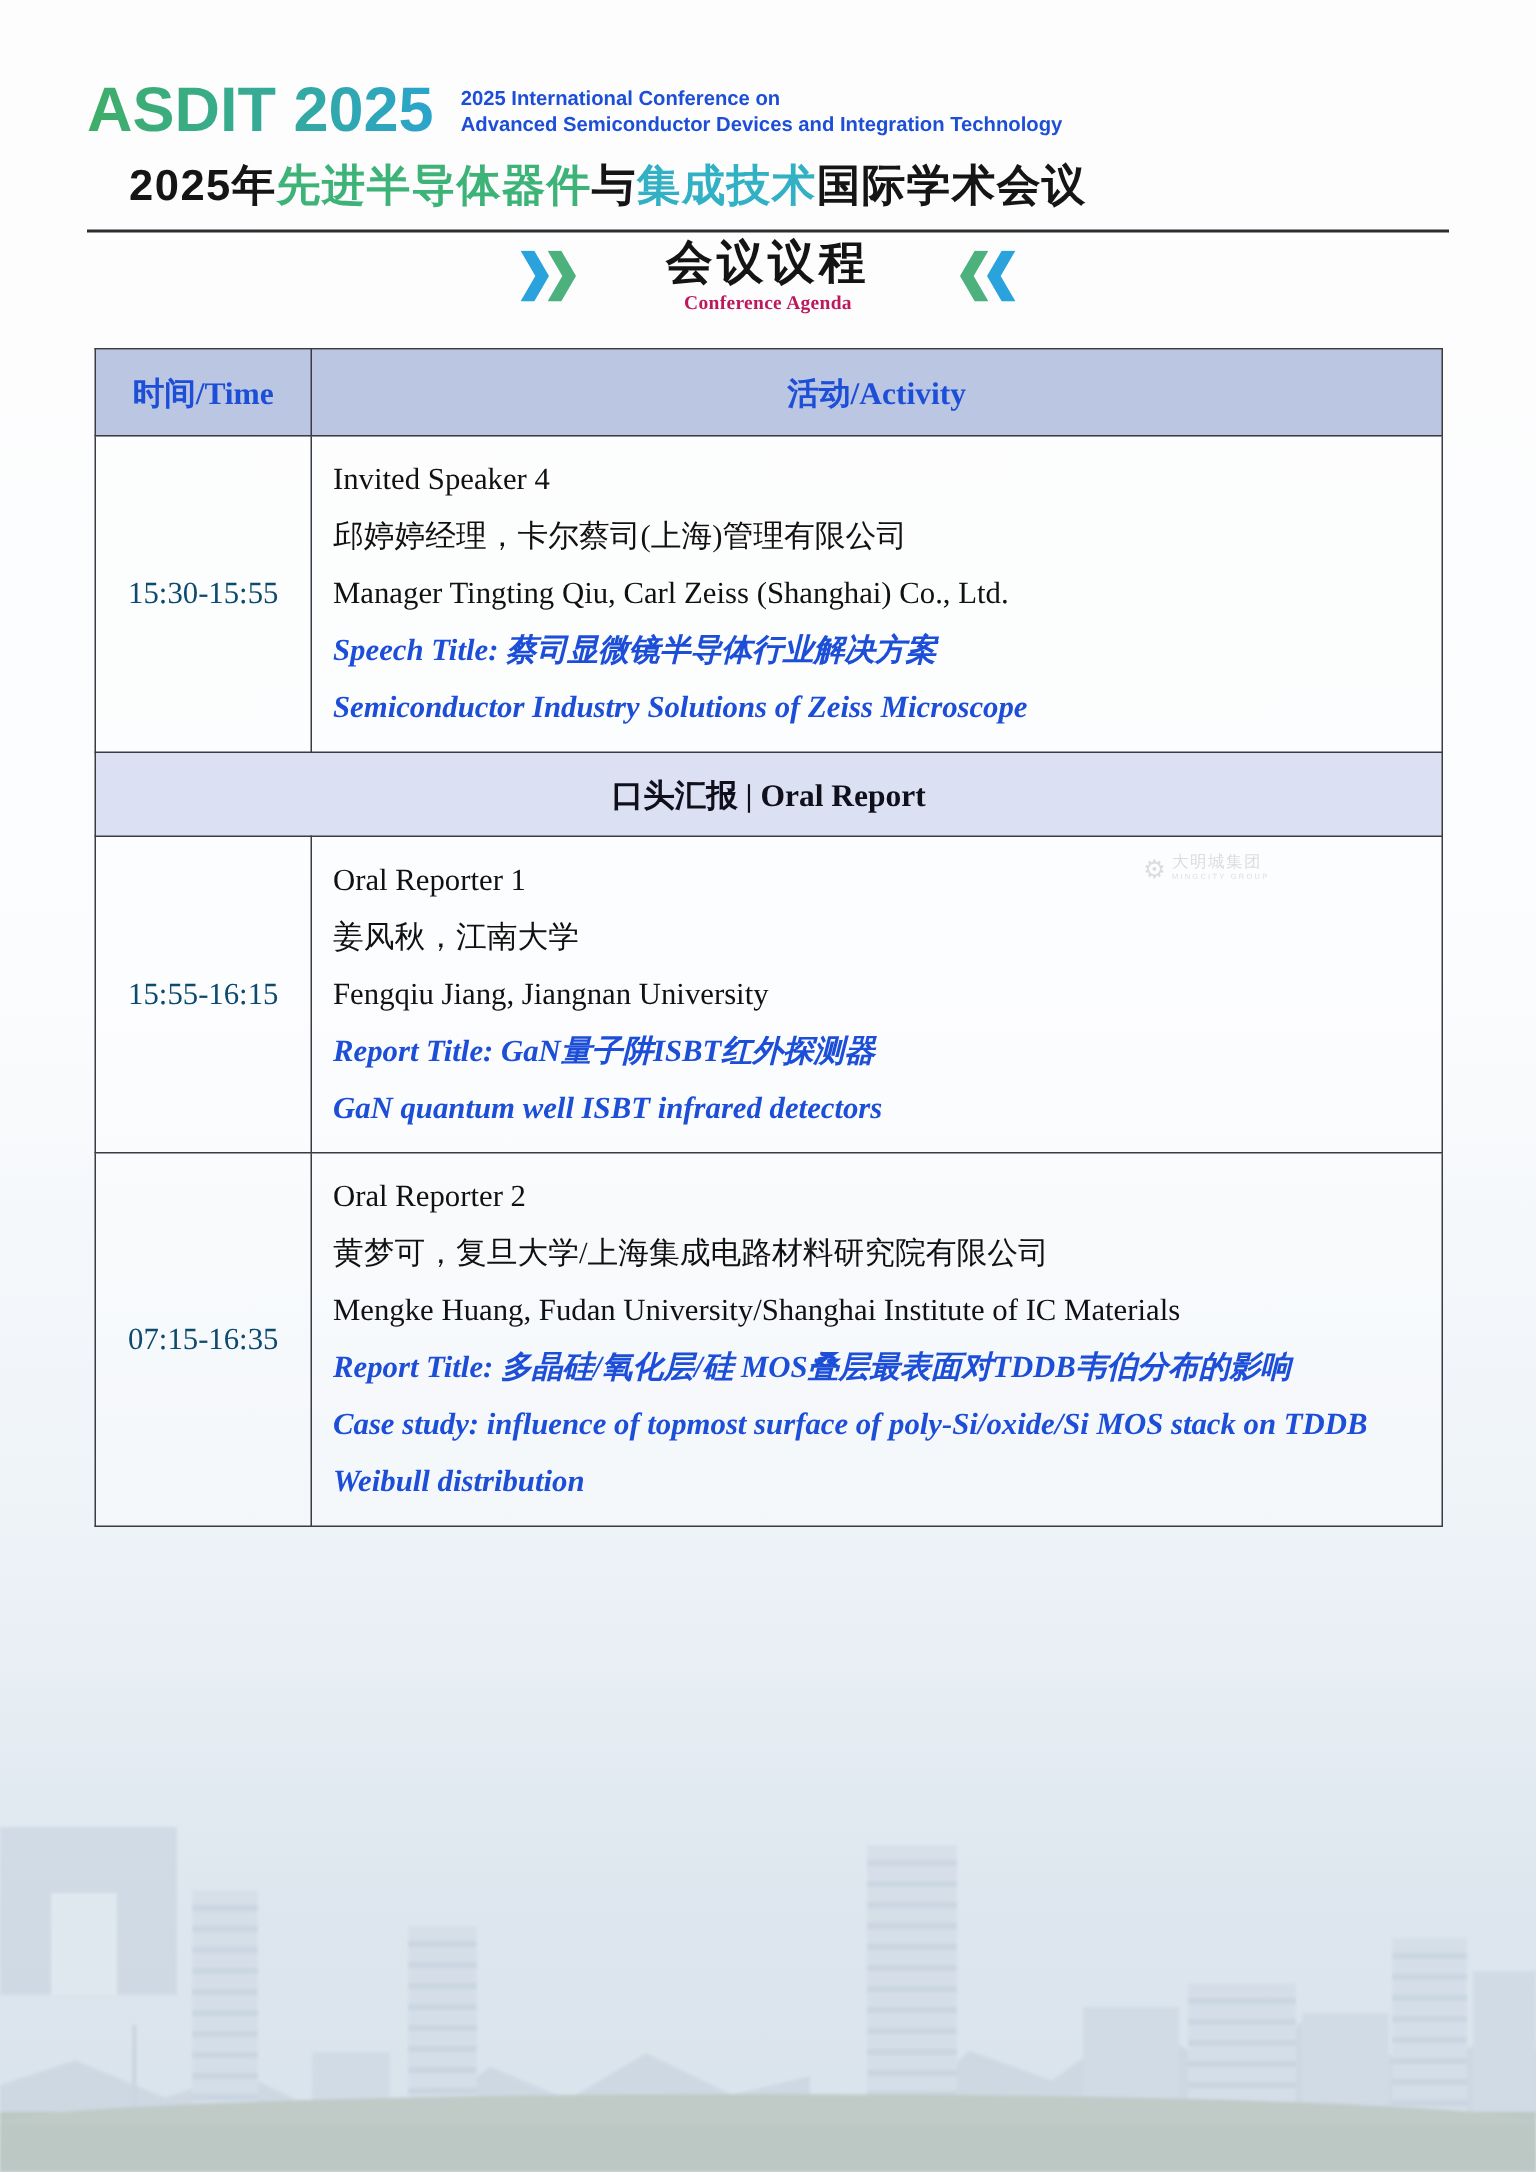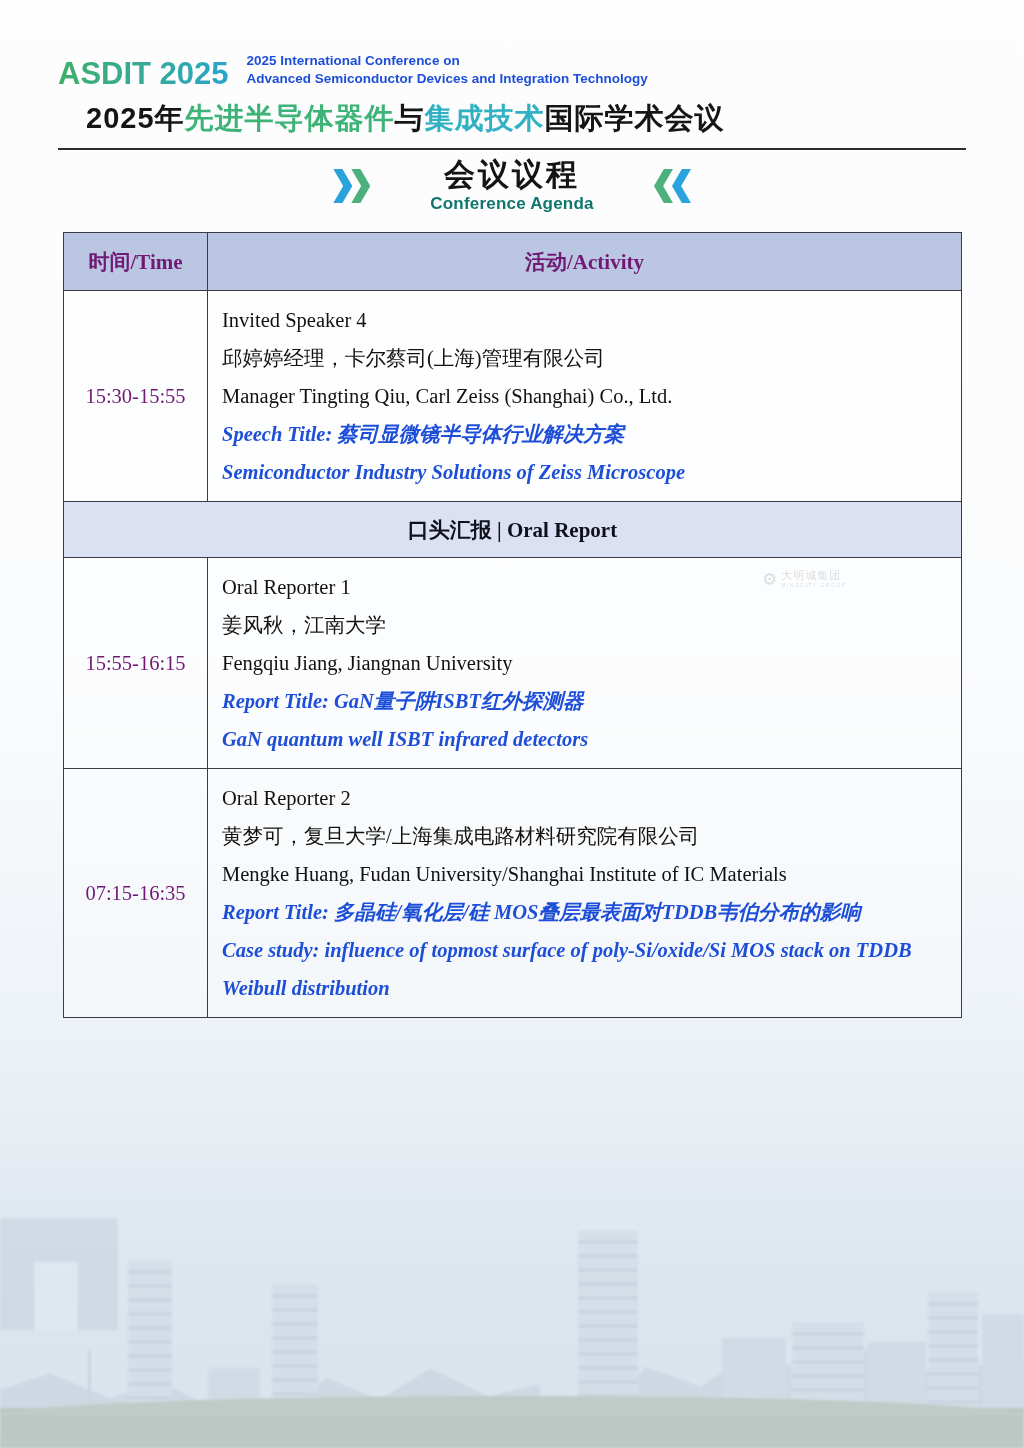--- a/index.html
+++ b/index.html
@@ -8,21 +8,21 @@
     font-family:"Liberation Serif","DejaVu Serif",serif;
     background:linear-gradient(180deg,#fdfdfe 0%,#fbfcfd 45%,#eef3f8 70%,#dde6ee 88%,#d9e3ec 100%);
   }
   .page{position:relative;width:1024px;height:1448px;}
 
   
   .hdr{position:absolute;left:58px;top:52px;width:908px;}
   .logo-row{display:flex;align-items:flex-end;gap:18px;}
   .logo-main{
     font-family:"Liberation Sans","DejaVu Sans",sans-serif;
-    font-weight:bold;font-size:31px;line-height:1;letter-spacing:0px;
+    font-weight:bold;font-size:42px;line-height:1;letter-spacing:0px;
     background:linear-gradient(90deg,#3fae68 0%,#35aa9b 55%,#2aa4cd 100%);
     -webkit-background-clip:text;background-clip:text;color:transparent;
   }
   .logo-sub{
     font-family:"Liberation Sans","DejaVu Sans",sans-serif;
     font-weight:bold;font-size:13.5px;line-height:1.3;color:#1d4ed8;padding-bottom:2px;
   }
   .cn-title{
     margin-top:10px;
     font-family:"Liberation Sans","DejaVu Sans",sans-serif;
@@ -36,22 +36,22 @@
   .agenda-heading{
     position:absolute;top:158px;left:0;width:1024px;
     display:flex;align-items:center;justify-content:center;gap:60px;
   }
   .agenda-titles{text-align:center;}
   .agenda-cn{
     font-family:"Liberation Sans","DejaVu Sans",sans-serif;
     font-weight:bold;font-size:31px;letter-spacing:3px;color:#141414;line-height:1.1;
   }
   .agenda-en{
-    font-family:Liberation Sans, sans-serif;
-    font-weight:bold;font-size:17px;color:#0f766e;margin-top:2px;letter-spacing:0.2px;
+    font-family:Liberation Serif, serif;
+    font-weight:bold;font-size:13px;color:#be185d;margin-top:2px;letter-spacing:0.2px;
   }
   .chev{display:inline-flex;height:34px;}
   .chev i{
     display:inline-block;width:19px;height:34px;
     clip-path:polygon(0% 0%,48% 0%,100% 50%,48% 100%,0% 100%,52% 50%);
   }
   .chev i+i{margin-left:-1px;}
   .chev .c-blue{background:#2aa3dc;}
   .chev .c-green{background:#4cb17d;}
   .chev-left{transform:scaleX(-1);}
@@ -61,25 +61,25 @@
     position:absolute;left:63px;top:232px;width:899px;
     border-collapse:collapse;table-layout:fixed;
     background:transparent;
   }
   table.agenda th,table.agenda td{border:1px solid #3b3b44;}
   table.agenda{border:1.5px solid #3b3b44;}
   th.col-time,td.time-cell{width:141px;}
   thead tr{height:58px;background:#bac6e2;}
   thead th{
     font-family:"Liberation Serif","DejaVu Serif",serif;
-    font-weight:bold;font-size:21px;color:#701a75;text-align:center;
+    font-weight:bold;font-size:21px;color:#1d4ed8;text-align:center;
   }
   td.time-cell{
     text-align:center;vertical-align:middle;
-    font-size:20.5px;color:#701a75;background:rgba(255,255,255,0.35);
+    font-size:20.5px;color:#0c4a6e;background:rgba(255,255,255,0.35);
   }
   td.activity-cell{
     vertical-align:middle;padding:10px 10px 10px 14px;background:rgba(255,255,255,0.35);
   }
   td.activity-cell p.line{
     margin:0;font-size:20.5px;line-height:38px;color:#111;
   }
   td.activity-cell p.blue{
     color:#1d4ed8;font-style:italic;font-weight:600;
   }

